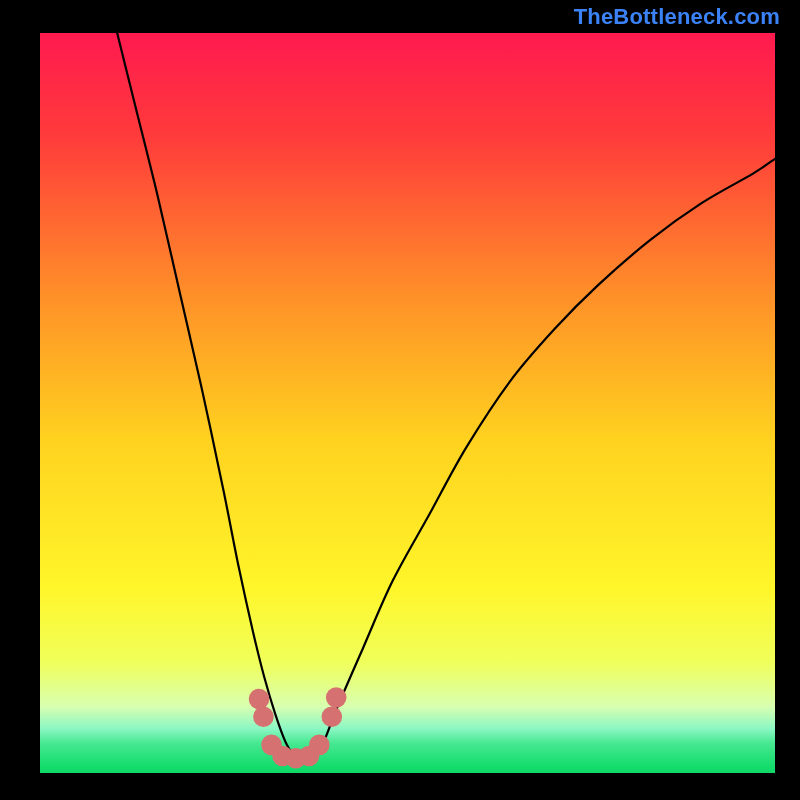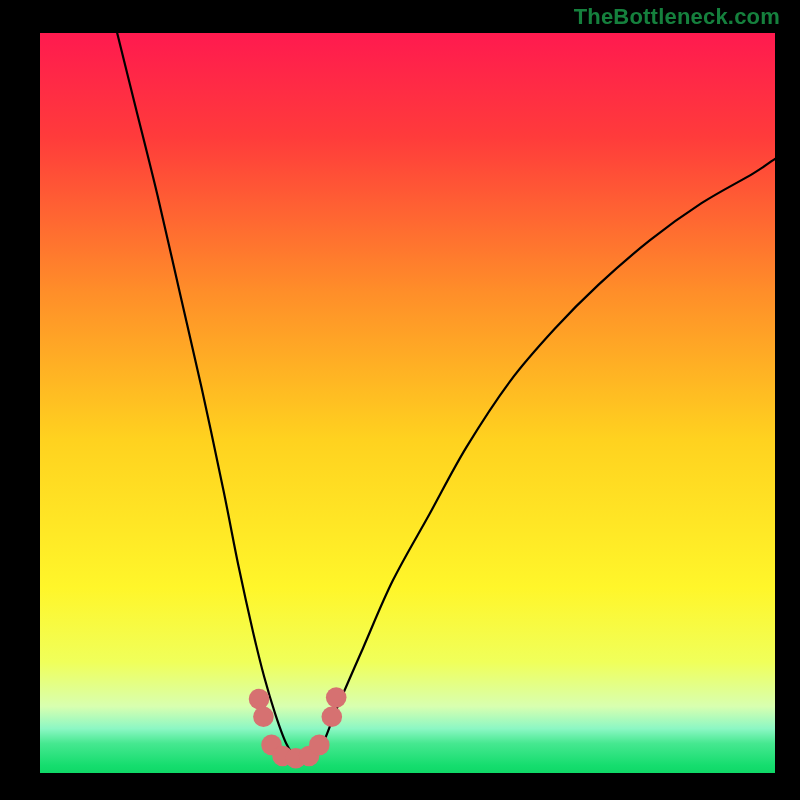--- a/index.html
+++ b/index.html
@@ -26,21 +26,21 @@
     height: 740px;
     overflow: hidden;
   }
   .attrib {
     position: absolute;
     top: 4px;
     right: 20px;
     font-family: Arial, Helvetica, sans-serif;
     font-size: 22px;
     font-weight: 600;
-    color: #15803d;
+    color: #3b82f6;
     letter-spacing: 0.2px;
   }
   svg { display: block; }
 </style>
 </head>
 <body>
 
 <div class="frame">
   <div class="plot">
     <svg id="chart-svg" viewBox="0 0 735 740" width="735" height="740">

